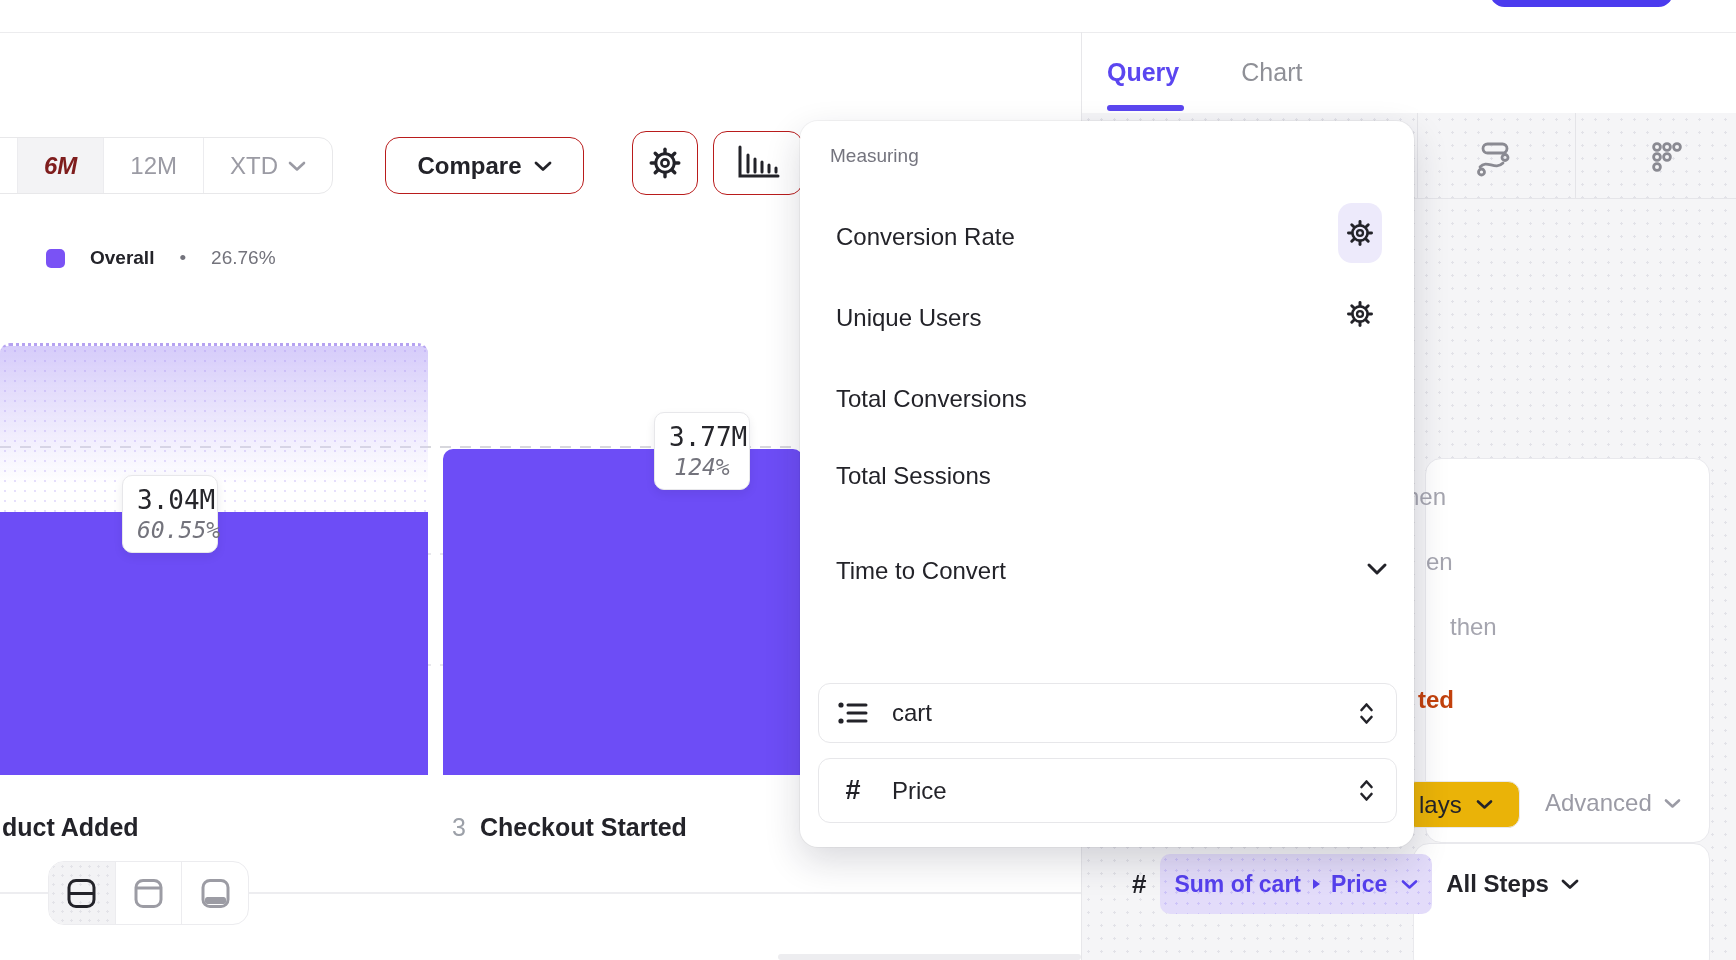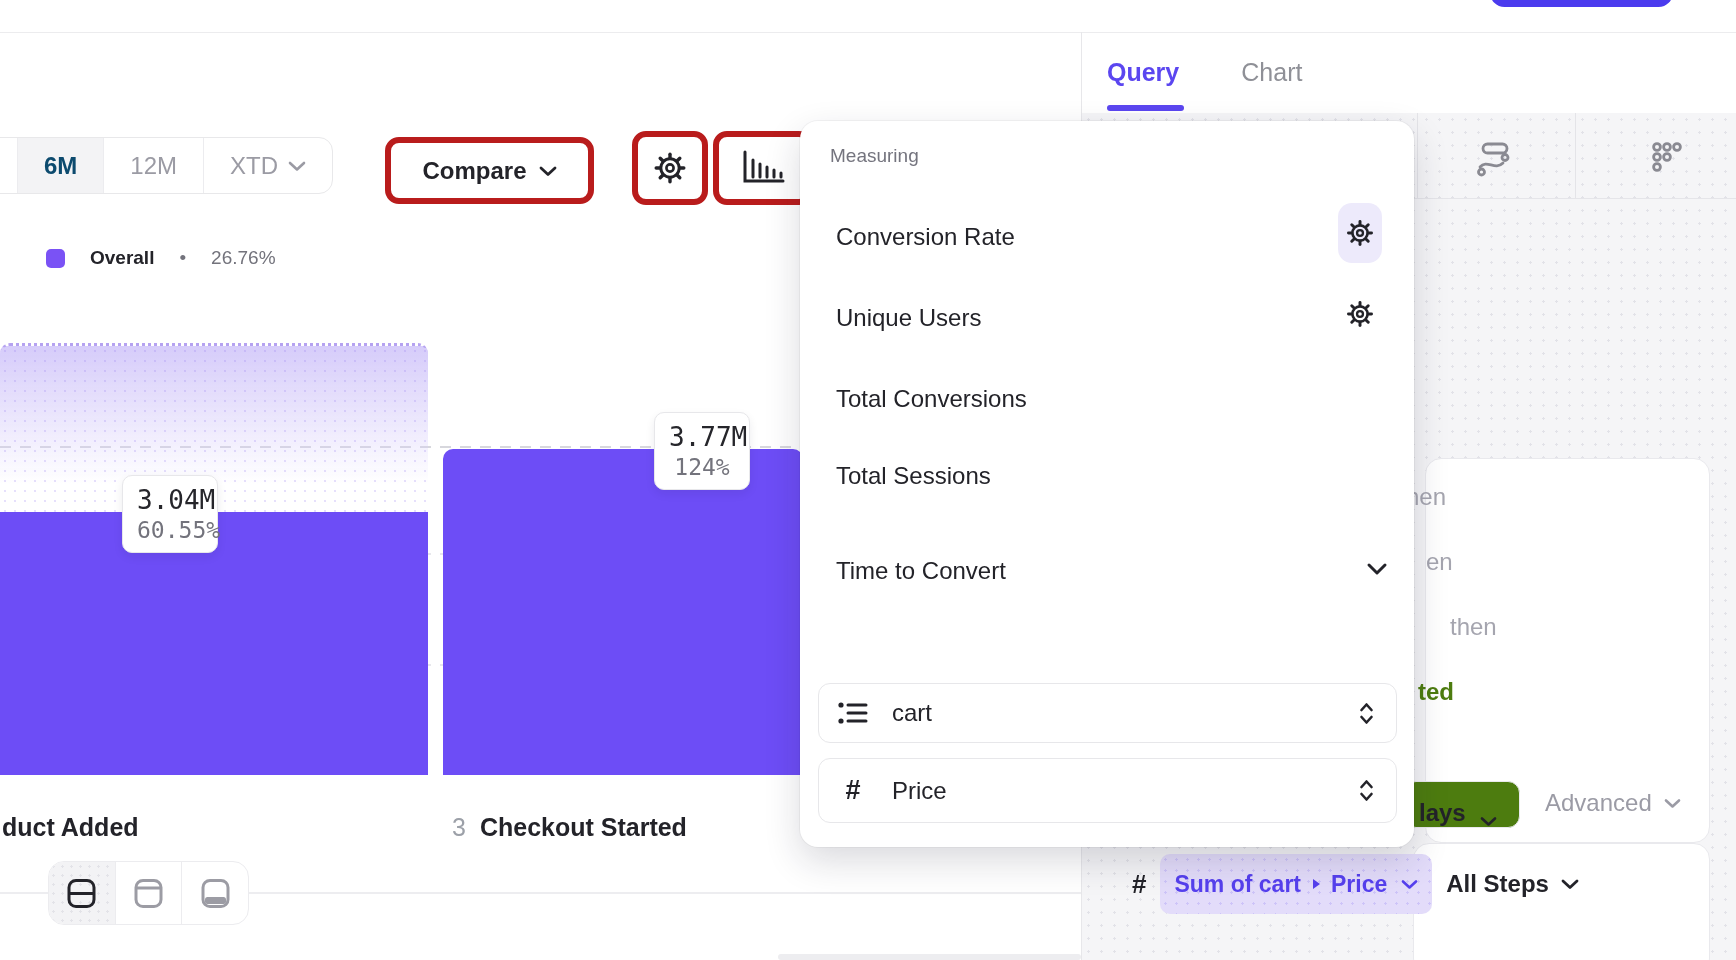--- a/index.html
+++ b/index.html
@@ -8,22 +8,22 @@
   .abs{position:absolute;}
   
   .topline{position:absolute;left:0;top:32px;width:1736px;height:1px;background:#ececee;}
   .primary-btn{position:absolute;left:1490px;top:-22px;width:183px;height:29px;background:#4b3bee;border-radius:15px;}
   
   .seg{position:absolute;left:-40px;top:137px;height:55px;border:1px solid #e8e8ea;border-radius:14px;
        display:flex;background:#fff;overflow:hidden;}
   .seg .cell{display:flex;align-items:center;justify-content:center;font-size:24px;font-weight:500;
        color:#9b9ba4;border-left:1px solid #ececef;padding:0 26px;white-space:nowrap;}
   .seg .cell:first-child{border-left:none;width:56px;padding:0;}
-  .seg .cell.active{background:#f3f3f5;color:#0c4a6e;font-weight:700;}
-  .btn{position:absolute;background:#fff;border:6px solid #b91c1c;border-radius:14px;display:flex;
+  .seg .cell.active{background:#f3f3f5;color:#7f1d1d;font-weight:700;font-style:italic;}
+  .btn{position:absolute;background:#fff;border:1px solid #b91c1c;border-radius:14px;display:flex;
        align-items:center;justify-content:center;gap:12px;}
   .compare-btn{left:385px;top:137px;width:197px;height:55px;font-size:24px;font-weight:600;color:#232329;}
   .iconbtn{top:131px;width:64px;height:62px;}
   .gear-btn{left:632px;}
   .chartbtn{left:713px;width:88px;}
   .chev{display:inline-block;}
   
   .legend{position:absolute;left:46px;top:247px;display:flex;align-items:center;gap:25px;font-size:19px;}
   .legend .swatch{width:19px;height:19px;border-radius:5px;background:#7a52f5;}
   .legend .nm{color:#232329;font-weight:600;}
@@ -37,21 +37,21 @@
     border-top:3px dotted #b5a2f1;
     background-image:radial-gradient(rgba(142,112,240,.22) 1.2px,transparent 1.2px),
                      linear-gradient(180deg,#d6ccfa 0%,rgba(255,255,255,0) 82%);
     background-size:10px 10px,100% 100%;}
   .bar1-solid{left:0;top:512px;width:428px;height:263px;}
   .bar2{left:443px;top:449px;width:360px;height:326px;border-radius:10px 10px 0 0;}
   .vlabel{position:absolute;background:#fff;border:1px solid #e7e7ea;border-radius:10px;
     box-shadow:0 4px 10px rgba(30,30,50,.08);text-align:center;
     font-family:"DejaVu Sans Mono",monospace;padding:8px 14px;}
   .vlabel .v{font-size:26px;color:#26262b;line-height:32px;}
-  .vlabel .p{font-size:23px;color:#73737c;line-height:28px;}
+  .vlabel .p{font-size:23px;color:#73737c;line-height:28px;font-style:italic;}
   .steps{position:absolute;top:813px;left:0;width:1081px;font-size:25px;font-weight:600;}
   .stepnum{color:#9ca0a8;font-weight:500;margin-right:14px;}
   
   .hline2{position:absolute;left:0;top:892px;width:1081px;height:2px;background:#ededf0;}
   .bstrip{position:absolute;left:778px;top:954px;width:303px;height:6px;background:#ededf0;border-radius:3px;}
   .toggles{position:absolute;left:48px;top:861px;width:199px;height:62px;border:1px solid #ececef;
     border-radius:16px;background:#fff;display:flex;overflow:hidden;}
   .toggles .t{flex:1;display:flex;align-items:center;justify-content:center;border-left:1px solid #ececef;}
   .toggles .t:first-child{border-left:none;}
   .toggles .t.active{background-color:#f3f3f5;
@@ -59,24 +59,24 @@
   
   .vdivider{position:absolute;left:1081px;top:32px;width:1px;height:928px;background:#e7e7ea;}
   .rtexture{position:absolute;left:1082px;top:113px;width:654px;height:847px;background-color:#f5f5f7;
     background-image:radial-gradient(#e2e2e8 1.2px,transparent 1.2px);background-size:13px 13px;}
   .tabs{position:absolute;left:1107px;top:58px;display:flex;gap:62px;font-size:25px;font-weight:600;}
   .tab-underline{position:absolute;left:1107px;top:105px;width:77px;height:6px;border-radius:3px;background:#5b46f0;}
   .tile-border-b{position:absolute;left:1082px;top:198px;width:654px;height:1px;background:#e5e5e9;}
   .tile-sep{position:absolute;top:113px;width:1px;height:85px;background:#e4e4e8;}
   .card{position:absolute;background:#fff;border:1px solid #e9e9ed;border-radius:16px;}
   .frag{position:absolute;font-size:24px;color:#a5a5af;font-weight:500;}
-  .frag.dark{color:#4d7c0f;font-weight:600;}
+  .frag.dark{color:#c2410c;font-weight:600;margin-top:8px;}
   .lays-btn{position:absolute;left:1404px;top:781px;width:100px;height:45px;border:1px solid #e9e9ed;
-    border-radius:12px;background:#4d7c0f;display:flex;align-items:flex-end;gap:14px;padding-left:14px;
-    font-size:24px;font-weight:700;color:#232329;}
+    border-radius:12px;background:#eab308;display:flex;align-items:center;gap:14px;padding-left:14px;
+    font-size:24px;font-weight:400;color:#232329;}
   .advanced{position:absolute;left:1545px;top:789px;display:flex;align-items:center;gap:12px;
     font-size:24px;font-weight:500;color:#9b9ba5;}
   .chiprow{position:absolute;left:1132px;top:854px;display:flex;align-items:center;gap:14px;height:60px;}
   .hash{font-size:26px;font-weight:600;color:#232329;}
   .chip{height:60px;display:flex;align-items:center;gap:10px;padding:0 14px;border-radius:10px;
     background-color:#e3dcfa;background-image:radial-gradient(rgba(86,64,238,.16) 1.2px,transparent 1.2px);
     background-size:11px 11px;color:#5640ee;font-size:23px;font-weight:600;}
   .allsteps{display:flex;align-items:center;gap:12px;font-size:24px;font-weight:600;color:#232329;}
   
   .dropdown{position:absolute;left:800px;top:121px;width:614px;height:726px;background:#fff;border-radius:18px;

